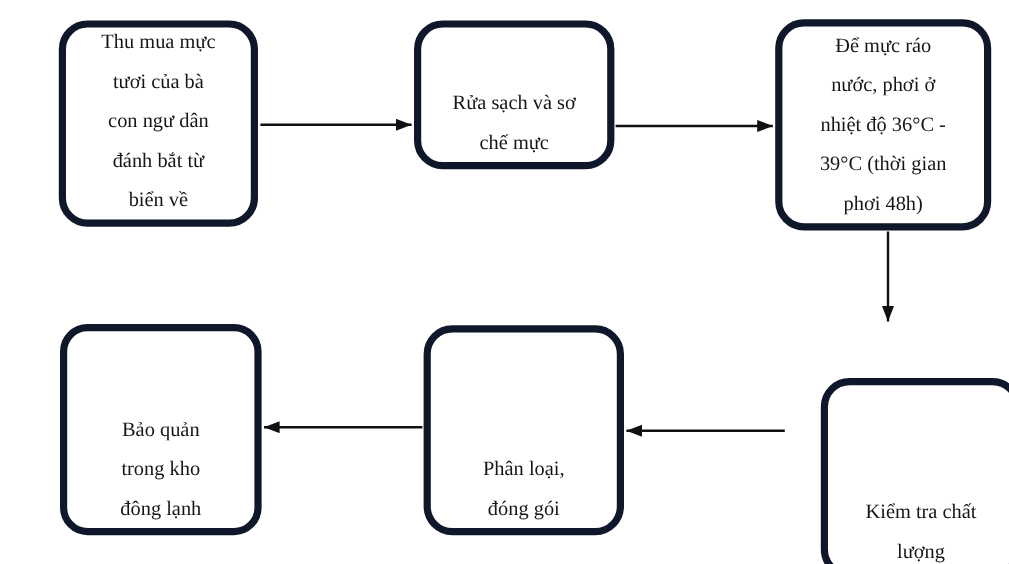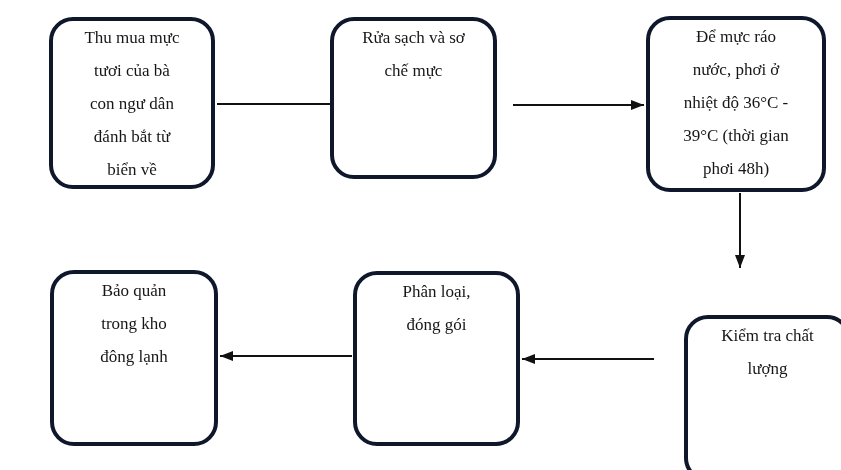--- a/index.html
+++ b/index.html
@@ -10,43 +10,43 @@
   .canvas {
     position: relative;
     width: 841px;
     height: 470px;
     background: #ffffff;
     font-family: "Liberation Serif", "DejaVu Serif", serif;
     overflow: hidden;
   }
   .node {
     position: absolute;
-    border: 4px solid #0f172a;
+    border: 6px solid #0f172a;
     border-radius: 24px;
     background: #ffffff;
     display: flex;
-    align-items: flex-start;
+    align-items: flex-end;
     justify-content: center;
     box-sizing: border-box;
     padding: 0 12px;
   }
   .node-label {
     white-space: pre-line;
     text-align: center;
     font-size: 17px;
     line-height: 33px;
     color: #161616;
   }
   
   .node-1 { left: 49px;  top: 17px;  width: 166px; height: 172px; }
-  .node-2 { left: 330px; top: 17px;  width: 167px; height: 162px; }
+  .node-2 { left: 345px; top: 17px;  width: 167px; height: 124px; }
   .node-3 { left: 646px; top: 16px;  width: 180px; height: 176px; }
   .node-4 { left: 684px; top: 271px; width: 167px; height: 167px; margin-top: 44px; }
   .node-5 { left: 353px; top: 271px; width: 167px; height: 175px; }
-  .node-6 { left: 50px;  top: 270px; width: 168px; height: 176px; }
+  .node-6 { left: 50px;  top: 270px; width: 168px; height: 176px; border-radius: 23px; }
   .edges-layer {
     position: absolute;
     left: 0; top: 0;
     width: 841px; height: 470px;
     pointer-events: none;
   }
   .edge-line {
     stroke: #111111;
     stroke-width: 2;
   }

